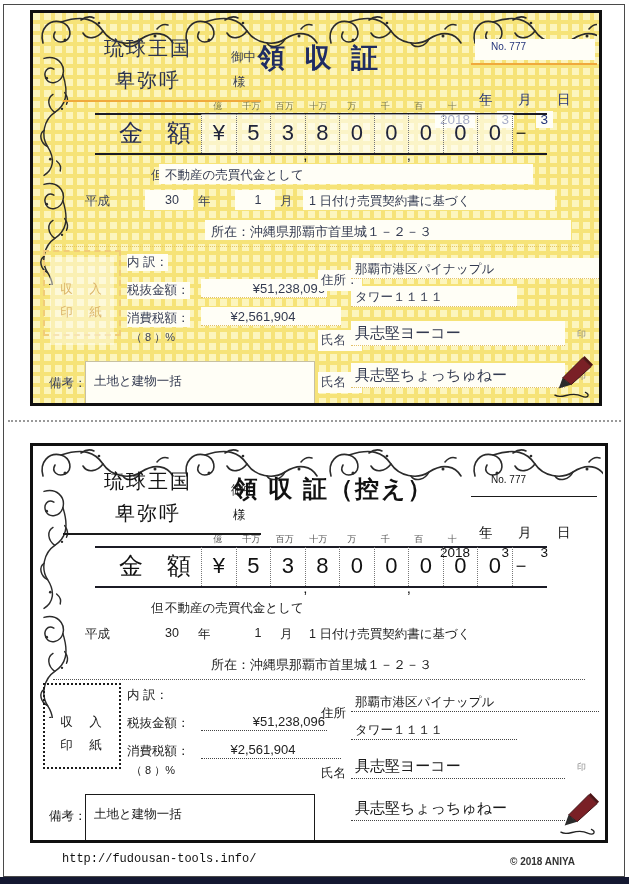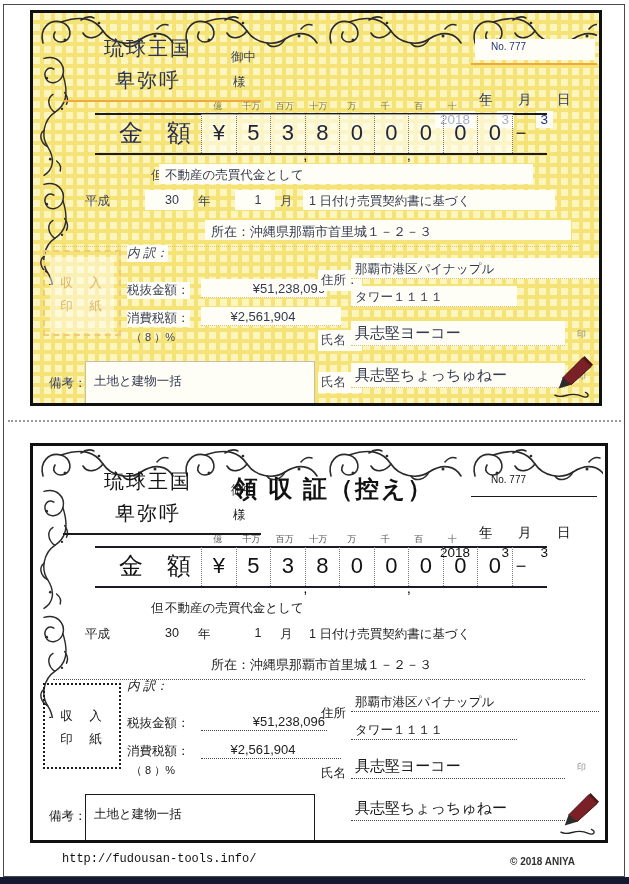--- a/index.html
+++ b/index.html
@@ -80,25 +80,25 @@
   .basis-mu{left:247px;top:180px;}
   .basis-rest{left:270px;top:177px;width:252px;}
   .loc-strip{left:172px;top:207px;width:366px;font-size:13px;}
   .divider{left:20px;right:20px;top:233px;height:0;}
   #r1 .divider{border-top:1.5px dotted #e3c468;} #r2 .divider{border-top:1.5px dotted #555;}
 
   
   .stamp{left:10px;top:237px;width:78px;height:86px;box-sizing:border-box;text-align:center;font-size:12.5px;letter-spacing:2px;}
   #r1 .stamp{border:2px dashed #f1cc78;color:#dcb66b;}
   #r2 .stamp{border:2px dotted #1a1a1a;color:#1a1a1a;}
-  .stamp .inner{margin:5px;height:76px;display:flex;flex-direction:column;justify-content:center;gap:6px;}
+  .stamp .inner{margin:5px;height:88px;display:flex;flex-direction:column;justify-content:center;gap:6px;}
   #r1 .stamp .inner{background:rgba(255,255,250,.45);}
 
   
-  .bd-label{left:94px;top:232px;font-style:italic;}
+  .bd-label{left:94px;top:241px;}
   .bd-tx-label{left:94px;top:269px;}
   .bd-tx-val{left:168px;top:266px;width:124px;text-align:right;font-size:13px;padding:2px 2px 1px 0;}
   .bd-tax-label{left:94px;top:297px;}
   .bd-tax-val{left:168px;top:294px;width:124px;text-align:center;font-size:13px;padding:2px 16px 1px 0;}
   .bd-rate{left:98px;top:317px;font-size:11px;}
   #r1 .bd-tx-val,#r1 .bd-tax-val{color:#333a50;} #r2 .bd-tx-val,#r2 .bd-tax-val{color:#222;}
 
   
   .addr-label{left:285px;top:257px;padding:2px 3px;}
   .addr1{left:318px;top:245px;width:248px;height:21px;font-size:12.5px;padding-top:3px;box-sizing:border-box;padding-left:4px;}
@@ -174,20 +174,21 @@
         <use href="#flourish"></use>
       </svg>
     </div>
 
   <div class="t payer" style="top:22px">琉球王国</div>
   <div class="t payer" style="top:54px">卑弥呼</div>
   <div class="t onchu row-label">御中</div>
   <div class="t sama row-label">様</div>
   <div class="t payer-line"></div>
 
+  <div class="t title">領 収 証</div>
 
   <div class="t no-strip wfield"><span>No.</span> <span>777</span></div>
   <div class="t no-line"></div>
 
   <div class="t daterow">
     <span class="num wfield">2018</span>
       <span>年</span>
     <span class="num wfield">3</span>
       <span>月</span>
     <span class="num wfield">3</span>

